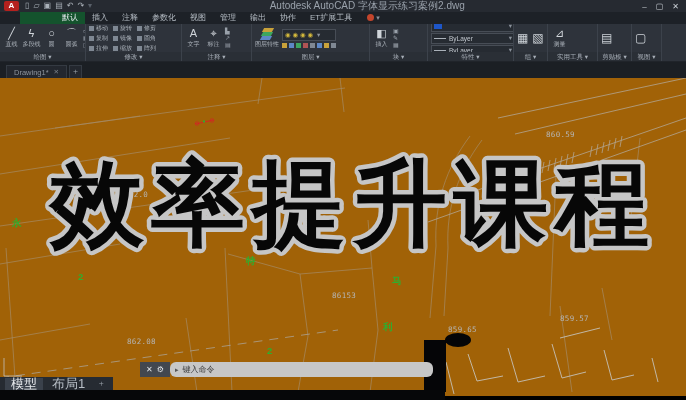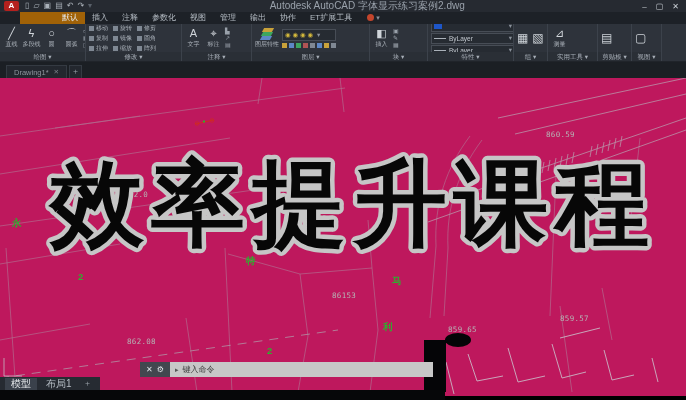--- a/index.html
+++ b/index.html
@@ -11,21 +11,21 @@
   .acad-logo{width:15px;height:10px;background:#b5211e;color:#fff;font-weight:bold;font-size:8px;
              line-height:10px;text-align:center;border-radius:2px;margin-right:6px;}
   .qat{display:flex;align-items:center;gap:4px;color:#aab1b9;font-size:8px;line-height:10px;}
   .qat .dim{color:#596069;}
   .win-title{flex:1;text-align:center;color:#99a1ab;font-size:10px;white-space:nowrap;overflow:hidden;}
   .winctl{display:flex;gap:9px;color:#ccd1d7;font-size:8px;padding-right:3px;}
 
   
   .menubar{height:12px;background:#1d2127;display:flex;align-items:stretch;padding-left:20px;}
   .mtab{color:#b6bdc5;font-size:8px;line-height:12px;padding:0 7px;white-space:nowrap;}
-  .mtab.active{background:#a16207;color:#e4e8ec;padding-left:42px;}
+  .mtab.active{background:#14532d;color:#e4e8ec;padding-left:42px;}
   .rec-ico{width:7px;height:7px;border-radius:50%;background:#c4452c;margin:2px 2px 0 8px;}
   .menubar .caret{color:#8b929b;font-size:7px;line-height:12px;}
 
   
   .ribbon{height:38px;background:#2e333b;display:flex;border-bottom:1px solid #20242a;box-sizing:border-box;}
   .panel{display:flex;flex-direction:column;border-right:1px solid #3c424b;box-sizing:border-box;flex:0 0 auto;}
   .panel-body{flex:1;display:flex;align-items:center;gap:3px;padding:1px 3px;overflow:hidden;}
   .panel-label{height:9px;font-size:6.5px;line-height:9px;color:#a8afb8;text-align:center;background:#2a2f36;white-space:nowrap;}
   .bigitem{display:flex;flex-direction:column;align-items:center;min-width:17px;}
   .bigitem .g{font-size:11px;line-height:13px;color:#d0d5da;}
@@ -57,40 +57,40 @@
   
   .filebar{height:16px;background:#1b1f24;display:flex;align-items:flex-end;padding-left:6px;gap:2px;}
   .ftab{font-size:7.5px;color:#8d949d;background:#23272e;border:1px solid #343a42;border-bottom:none;
         height:13px;display:flex;align-items:center;gap:5px;padding:0 7px;box-sizing:border-box;}
   .ftab.active{background:#2f353d;color:#dde1e5;}
   .ftab .x{font-size:6.5px;color:#7c838c;}
   .ftab-plus{width:13px;height:13px;background:#23272e;border:1px solid #343a42;border-bottom:none;
         color:#9aa1aa;font-size:8px;line-height:12px;text-align:center;box-sizing:border-box;}
 
   
-  .canvas{position:relative;width:686px;height:318px;background:#be185d;}
+  .canvas{position:relative;width:686px;height:318px;background:#a16207;}
   .canvas svg{position:absolute;left:0;top:0;}
   .elev{font:7.5px "DejaVu Sans Mono",monospace;fill:#b5b5b5;letter-spacing:.3px;}
   .glabel{font:bold 9.5px "Liberation Sans",sans-serif;fill:#2fae2f;}
   .overlay-text{font-family:"Liberation Sans",sans-serif;font-weight:bold;font-size:94px;
                 letter-spacing:7px;fill:#070707;stroke:#c6c6c6;stroke-width:9;
                 stroke-linejoin:round;paint-order:stroke fill;}
 
   
   .cmdbar{position:absolute;left:140px;top:284px;width:293px;height:15px;display:flex;z-index:5;}
   .cmdgrip{width:30px;background:#42474f;color:#dfe3e7;display:flex;align-items:center;justify-content:center;
            gap:4px;font-size:8px;}
   .cmdfield{flex:1;background:#c7c7c7;display:flex;align-items:center;gap:4px;padding:0 5px;
-            font-size:8px;color:#3a3a3a;}
+            font-size:8px;color:#3a3a3a;border-radius:6px;}
   .cmdfield .mini{font-size:7px;color:#555;}
 
   
   .modelbar{position:absolute;left:0;top:299px;height:13px;background:#262b32;display:flex;align-items:center;
             padding:0 5px;gap:3px;z-index:5;}
-  .mdltab{font-size:10px;color:#b6bdc5;padding:0 6px;line-height:12px;}
+  .mdltab{font-size:13px;color:#b6bdc5;padding:0 6px;line-height:12px;}
   .mdltab.active{background:#3a414b;color:#e8ebee;}
   .mdlplus{font-size:8px;color:#9aa1aa;padding:0 3px;}
 </style>
 </head>
 <body>
 
 <div class="titlebar">
   <div class="acad-logo">A</div>
   <div class="qat">
       <span>▯</span>

